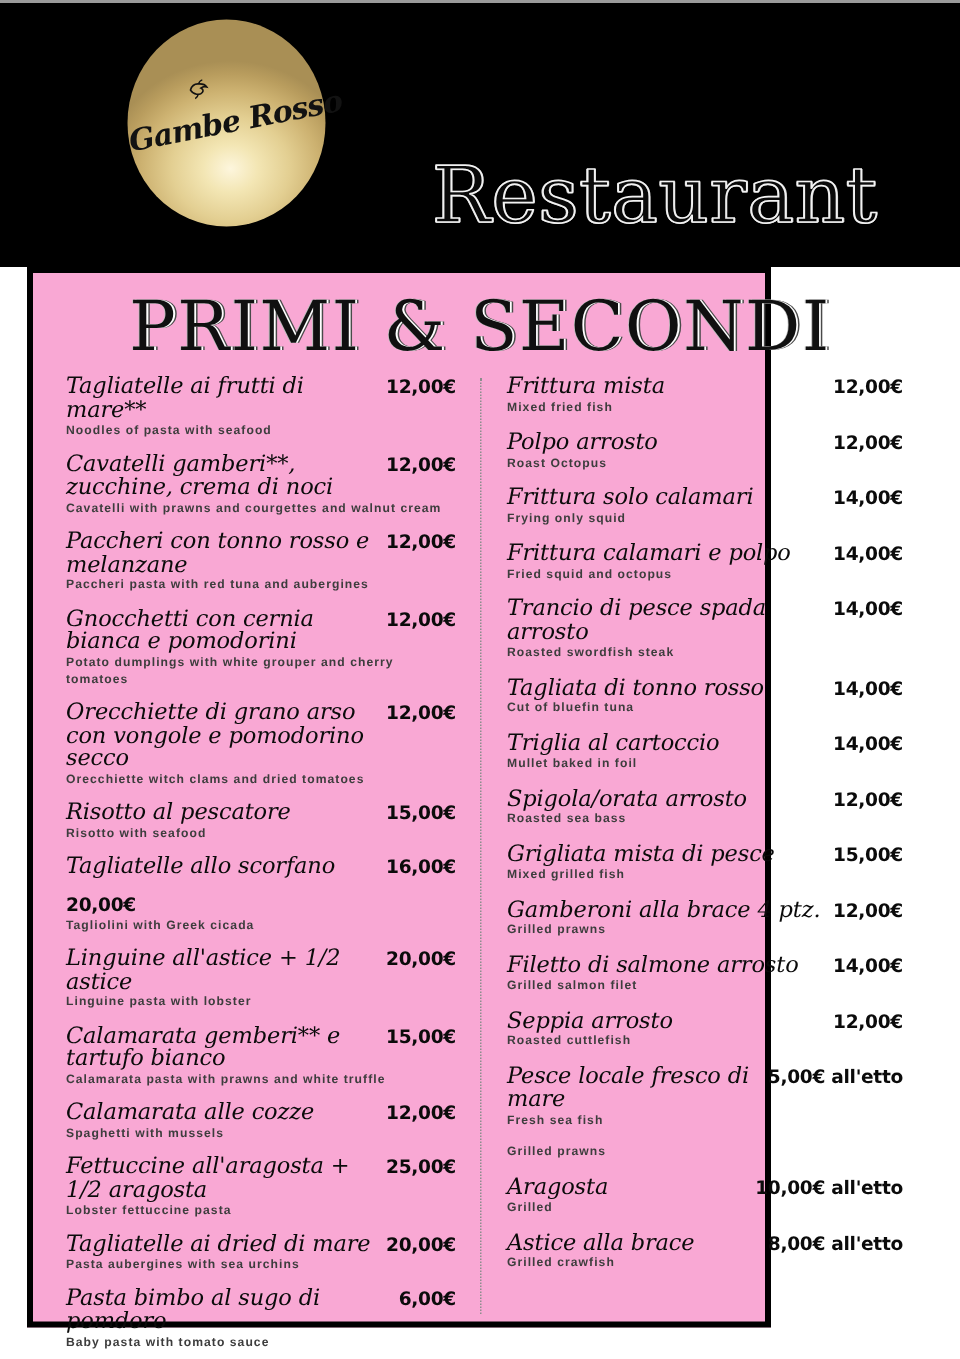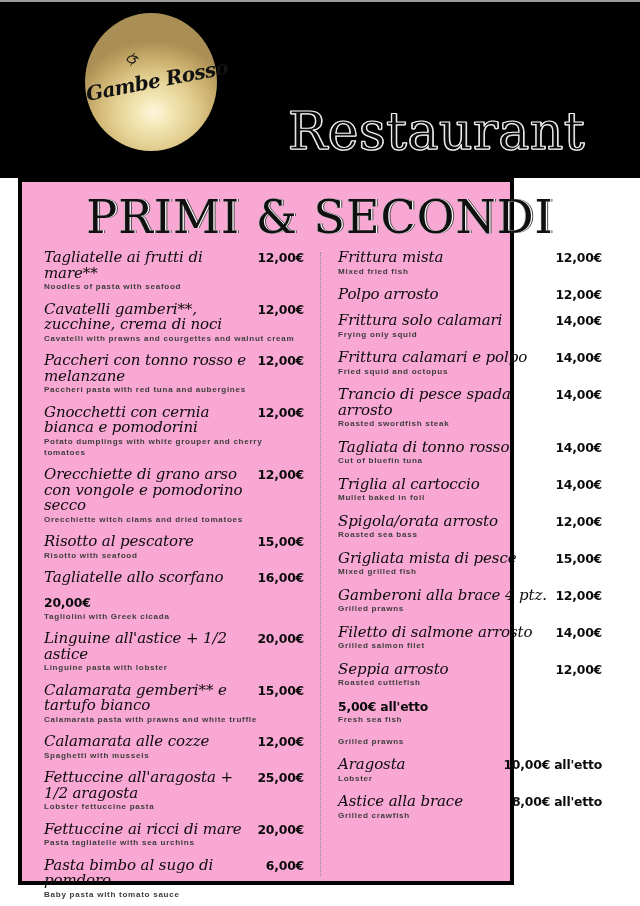--- a/index.html
+++ b/index.html
@@ -307,24 +307,24 @@
           </div>
           <div class="menu-item">
             <div class="item-head">
               <div class="item-name">Fettuccine all'aragosta + 1/2 aragosta</div>
               <div class="item-price">25,00€</div>
             </div>
             <div class="item-desc">Lobster fettuccine pasta</div>
           </div>
           <div class="menu-item">
             <div class="item-head">
-              <div class="item-name">Fettuccine ai ricci di mare</div>
+              <div class="item-name">Tagliatelle ai dried di mare</div>
               <div class="item-price">20,00€</div>
             </div>
-            <div class="item-desc">Pasta tagliatelle with sea urchins</div>
+            <div class="item-desc">Pasta aubergines with sea urchins</div>
           </div>
           <div class="menu-item">
             <div class="item-head">
               <div class="item-name">Pasta bimbo al sugo di pomdoro</div>
               <div class="item-price">6,00€</div>
             </div>
             <div class="item-desc">Baby pasta with tomato sauce</div>
           </div>
         </div>
       <div class="menu-column" id="column-secondi">
@@ -333,20 +333,21 @@
               <div class="item-name">Frittura mista</div>
               <div class="item-price">12,00€</div>
             </div>
             <div class="item-desc">Mixed fried fish</div>
           </div>
           <div class="menu-item">
             <div class="item-head">
               <div class="item-name">Polpo arrosto</div>
               <div class="item-price">12,00€</div>
             </div>
+            <div class="item-desc">Roast Octopus</div>
           </div>
           <div class="menu-item">
             <div class="item-head">
               <div class="item-name">Frittura solo calamari</div>
               <div class="item-price">14,00€</div>
             </div>
             <div class="item-desc">Frying only squid</div>
           </div>
           <div class="menu-item">
             <div class="item-head">
@@ -406,33 +407,34 @@
           </div>
           <div class="menu-item">
             <div class="item-head">
               <div class="item-name">Seppia arrosto</div>
               <div class="item-price">12,00€</div>
             </div>
             <div class="item-desc">Roasted cuttlefish</div>
           </div>
           <div class="menu-item">
             <div class="item-head">
+              <div class="item-name">Pesce locale fresco di mare</div>
               <div class="item-price">5,00€ all'etto</div>
             </div>
             <div class="item-desc">Fresh sea fish</div>
           </div>
           <div class="menu-item">
             <div class="item-desc">Grilled prawns</div>
           </div>
           <div class="menu-item">
             <div class="item-head">
               <div class="item-name">Aragosta</div>
               <div class="item-price">10,00€ all'etto</div>
             </div>
-            <div class="item-desc">Lobster</div>
+            <div class="item-desc">Grilled</div>
           </div>
           <div class="menu-item">
             <div class="item-head">
               <div class="item-name">Astice alla brace</div>
               <div class="item-price">8,00€ all'etto</div>
             </div>
             <div class="item-desc">Grilled crawfish</div>
           </div>
         </div>
       <div id="column-divider"></div>

